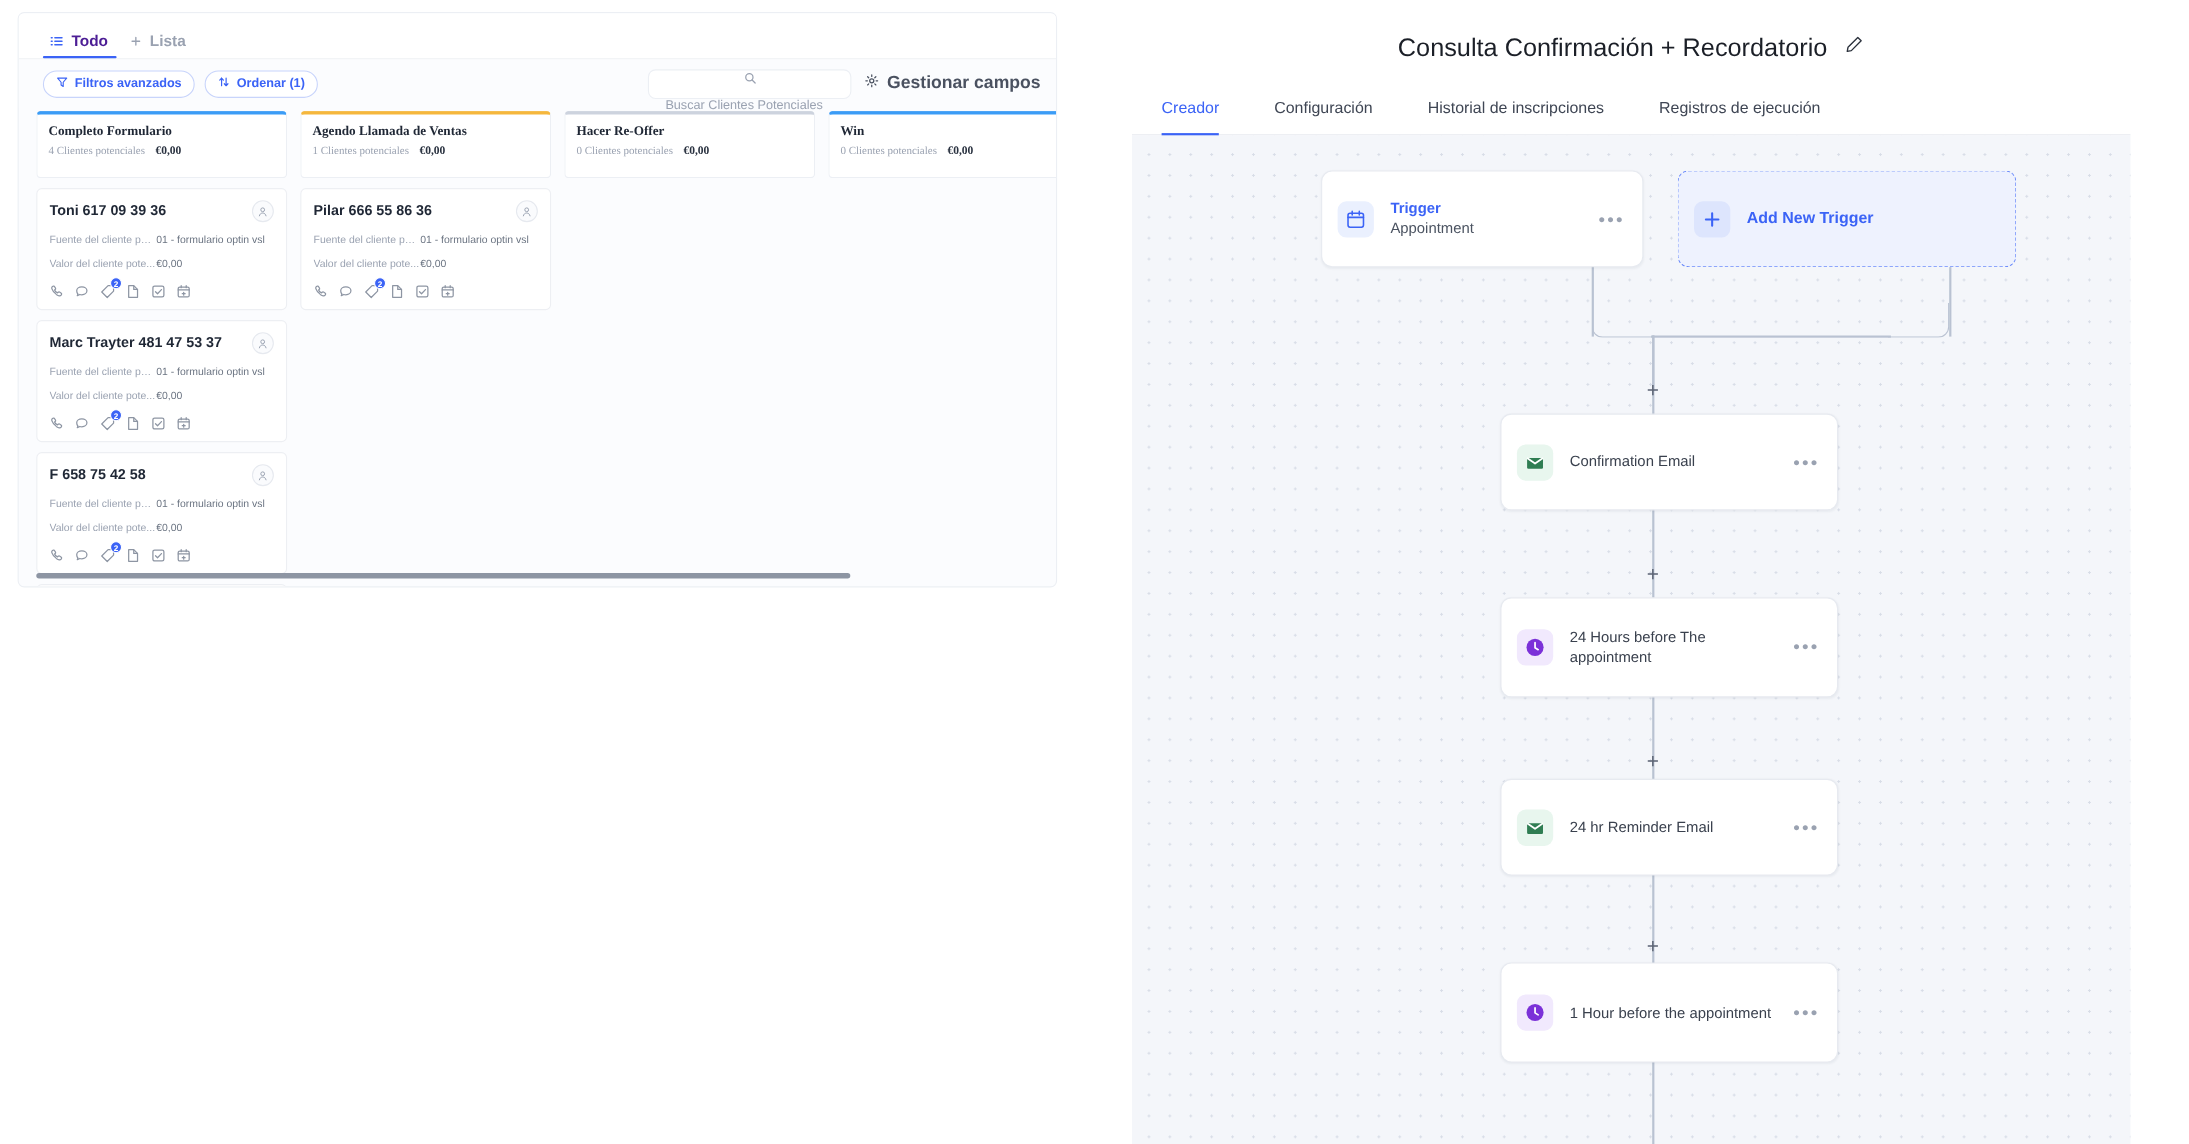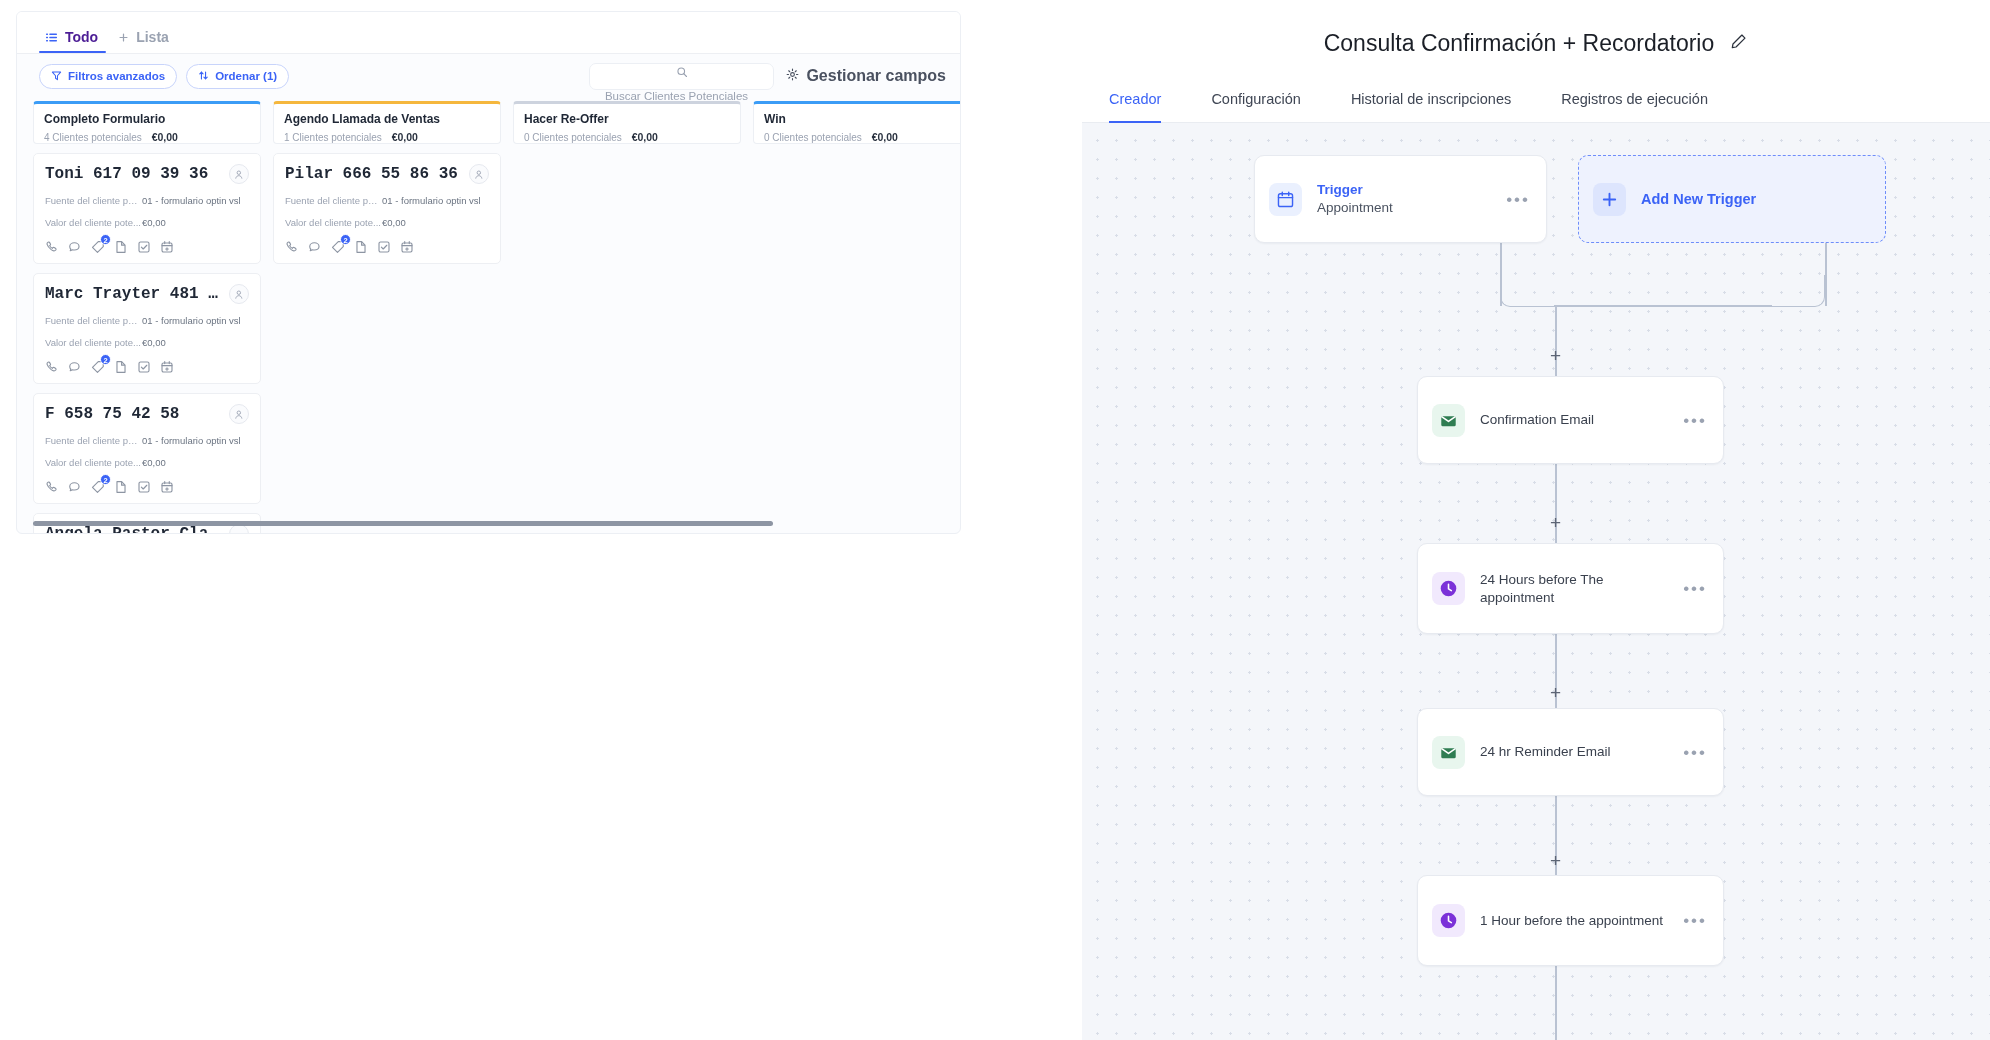--- a/index.html
+++ b/index.html
@@ -71,36 +71,36 @@
 
   .board {
     display: flex; gap: 12px;
     padding: 3px 0 0 16px;
     height: 420px;
   }
   .col { width: 228px; flex: 0 0 228px; }
   .col-head {
     background: #fff; border: 1px solid #eceff4;
     border-top: 3px solid var(--accent);
-    border-radius: 4px; padding: 8px 10px 0 10px;
+    border-radius: 4px; padding: 8px 10px 18px 10px; font-family: Liberation Serif, serif;
   }
   .col-title { font-size: 12px; font-weight: bold; color: #1f2735; }
   .col-sub { margin-top: 5px; font-size: 10px; color: #9aa2b1; }
   .col-sub b { color: #2b3341; font-size: 10.5px; margin-left: 7px; }
 
   .cards { margin-top: 9px; display: flex; flex-direction: column; gap: 9px; }
   .card {
     background: #fff; border: 1px solid #edeff3;
     border-radius: 5px; padding: 10px 11px 9px 11px;
   }
   .card-top { display: flex; align-items: flex-start; }
   .card-name {
-    flex: 1; font-size: 16px; font-weight: bold; color: #1f2735;
+    flex: 1; font-size: 13px; font-weight: bold; color: #1f2735;
     white-space: nowrap; overflow: hidden; text-overflow: ellipsis;
-    padding-right: 6px; padding-top: 1px; font-family: Liberation Mono, monospace;
+    padding-right: 6px; padding-top: 1px;
   }
   .avatar {
     width: 20px; height: 20px; flex: 0 0 20px;
     border: 1px solid #e6e9ef; border-radius: 50%;
     background: #fafbfd;
     display: flex; align-items: center; justify-content: center;
   }
   .kv { display: flex; margin-top: 11px; font-size: 9.5px; }
   .kv .k { width: 97px; flex: 0 0 97px; color: #9aa2b1;
            white-space: nowrap; overflow: hidden; text-overflow: ellipsis; }
@@ -115,21 +115,21 @@
     font-size: 7.5px; font-weight: bold; line-height: 11px; text-align: center;
     border: 1.2px solid #fff;
   }
   .hscroll {
     position: absolute; left: 16px; bottom: 7px;
     width: 740px; height: 5px; border-radius: 3px; background: #8d95a3;
   }
 
   
   #wf-panel {
-    position: absolute; left: 1082px; top: 11px;
+    position: absolute; left: 1029px; top: 11px;
     width: 908px; height: 1029px;
     background: #ffffff;
     overflow: hidden;
   }
   .wf-title-bar {
     height: 64px; display: flex; align-items: center; justify-content: center;
     gap: 15px; background: #fff;
   }
   .wf-title { font-size: 23px; color: #1b1f27; }
   .wf-tabs {

